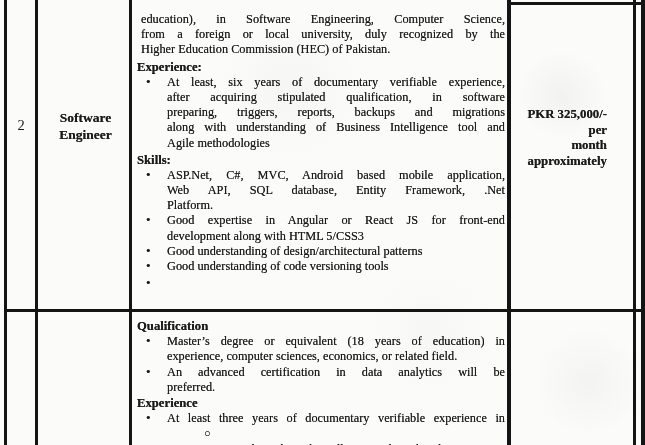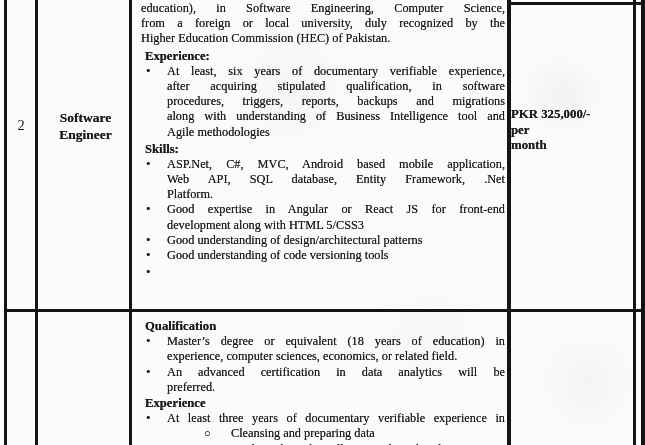--- a/index.html
+++ b/index.html
@@ -17,28 +17,28 @@
   #v1{left:4px}#v2{left:35px}#v3{left:129px}#v4{left:507px;width:4px}
   #v5{left:633px}#v6{left:641px;width:4px}
   .hline{position:absolute;height:3px;background:#141414;}
   #hdiv{left:4px;right:0;top:309px}
   #hsal{left:507px;right:0;top:2px}
 
   .cell{position:absolute;}
   #serial{left:7px;top:117px;width:28px;text-align:center;font-size:14.5px;}
   #title{left:38px;top:109px;width:95px;text-align:center;font-weight:bold;
          font-size:13.5px;line-height:17px;text-shadow:0 0 .5px rgba(20,20,20,.8);}
-  #salaryA{left:511px;top:107px;width:96px;text-align:left;font-weight:bold;
+  #salaryA{left:511px;top:107px;width:96px;text-align:right;font-weight:bold;
          font-size:12.8px;line-height:15.5px;text-shadow:0 0 .5px rgba(20,20,20,.8);}
-  #detailsA{left:133px;top:1px;width:374px;font-size:12.3px;}
+  #detailsA{left:133px;top:12px;width:374px;font-size:12.3px;}
   #detailsB{left:133px;top:319px;width:374px;font-size:12.3px;}
 
   .lines .ln{position:relative;height:15.2px;line-height:15.2px;overflow:hidden;
      padding-left:8px;padding-right:2px;text-shadow:0 0 .35px rgba(25,25,25,.75);}
-  .ln.h{font-weight:bold;padding-left:12px;font-size:12.7px;
+  .ln.h{font-weight:bold;padding-left:4px;font-size:12.7px;
      text-shadow:0 0 .55px rgba(20,20,20,.85);}
   .ln.b,.ln.b-j,.ln.c,.ln.c-j{padding-left:34px;}
   .ln.p-j,.ln.c-j,.ln.b-j{text-align:justify;text-align-last:justify;}
   .mk{position:absolute;left:13px;top:-1px;font-size:13px;}
   .ln.o{padding-left:98px;}
   .ln.o .mk{left:71px;top:0px;font-size:11px;}
   .plain .ln{padding:0;height:auto;line-height:inherit;overflow:visible;
      text-align:inherit;text-shadow:inherit;}
 </style>
 </head>
@@ -64,44 +64,45 @@
       <div class="ln tl"><span class="tx">Engineer</span></div>
     </div>
 
   <div class="cell lines" id="detailsA">
       <div class="ln p-j"><span class="tx">education), in Software Engineering, Computer Science,</span></div>
       <div class="ln p-j"><span class="tx">from a foreign or local university, duly recognized by the</span></div>
       <div class="ln p"><span class="tx">Higher Education Commission (HEC) of Pakistan.</span></div>
       <div class="ln h" style="margin-top: 2px;"><span class="tx">Experience:</span></div>
       <div class="ln b-j"><span class="mk">•</span><span class="tx">At least, six years of documentary verifiable experience,</span></div>
       <div class="ln c-j"><span class="tx">after acquiring stipulated qualification, in software</span></div>
-      <div class="ln c-j"><span class="tx">procedures, triggers, reports, backups and migrations</span></div>
+      <div class="ln c-j"><span class="tx">preparing, triggers, reports, backups and migrations</span></div>
       <div class="ln c-j"><span class="tx">along with understanding of Business Intelligence tool and</span></div>
       <div class="ln c"><span class="tx">Agile methodologies</span></div>
       <div class="ln h" style="margin-top: 2px;"><span class="tx">Skills:</span></div>
       <div class="ln b-j"><span class="mk">•</span><span class="tx">ASP.Net, C#, MVC, Android based mobile application,</span></div>
       <div class="ln c-j"><span class="tx">Web API, SQL database, Entity Framework, .Net</span></div>
       <div class="ln c"><span class="tx">Platform.</span></div>
       <div class="ln b-j"><span class="mk">•</span><span class="tx">Good expertise in Angular or React JS for front-end</span></div>
       <div class="ln c"><span class="tx">development along with HTML 5/CSS3</span></div>
       <div class="ln b"><span class="mk">•</span><span class="tx">Good understanding of design/architectural patterns</span></div>
       <div class="ln b"><span class="mk">•</span><span class="tx">Good understanding of code versioning tools</span></div>
       <div class="ln b" style="margin-top: 2px;"><span class="mk">•</span></div>
     </div>
 
   <div class="cell plain" id="salaryA">
       <div class="ln sl"><span class="tx">PKR 325,000/- per</span></div>
       <div class="ln sl"><span class="tx">month</span></div>
+      <div class="ln sl"><span class="tx">approximately</span></div>
     </div>
 
   <div class="cell lines" id="detailsB">
       <div class="ln h"><span class="tx">Qualification</span></div>
       <div class="ln b-j"><span class="mk">•</span><span class="tx">Master’s degree or equivalent (18 years of education) in</span></div>
       <div class="ln c"><span class="tx">experience, computer sciences, economics, or related field.</span></div>
       <div class="ln b-j"><span class="mk">•</span><span class="tx">An advanced certification in data analytics will be</span></div>
       <div class="ln c"><span class="tx">preferred.</span></div>
       <div class="ln h" style="margin-top: 1px;"><span class="tx">Experience</span></div>
       <div class="ln b-j"><span class="mk">•</span><span class="tx">At least three years of documentary verifiable experience in</span></div>
-      <div class="ln o"><span class="mk">○</span><span class="tx">Cleansing and preparing data</span></div>
+      <div class="ln o"><span class="mk">○</span></div>
       <div class="ln o"><span class="mk">○</span><span class="tx">Analysis through intelligent analytical tools</span></div>
     </div>
 
 </div>
 
 </body></html>

